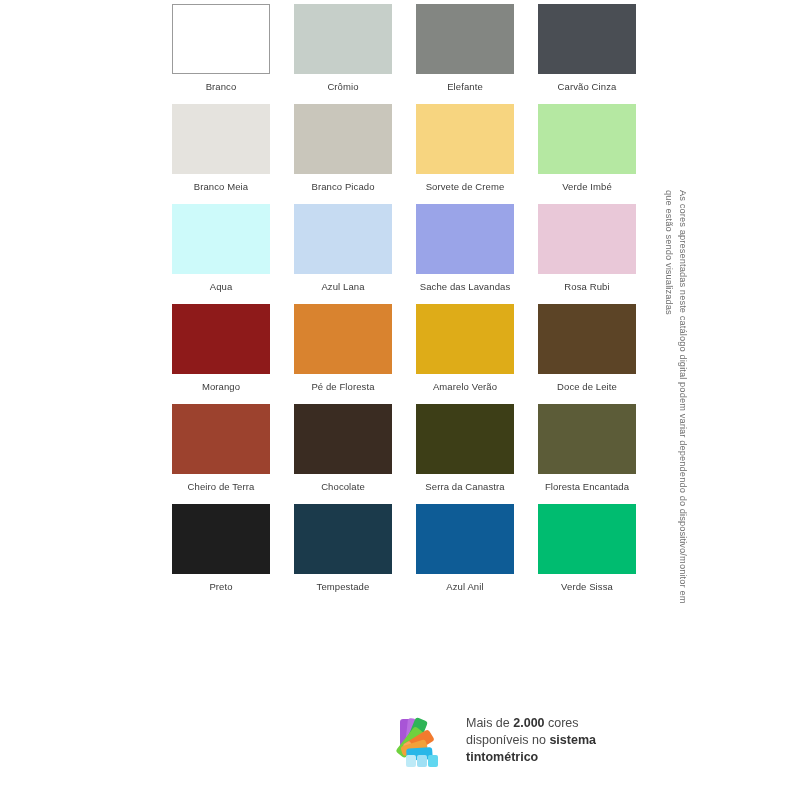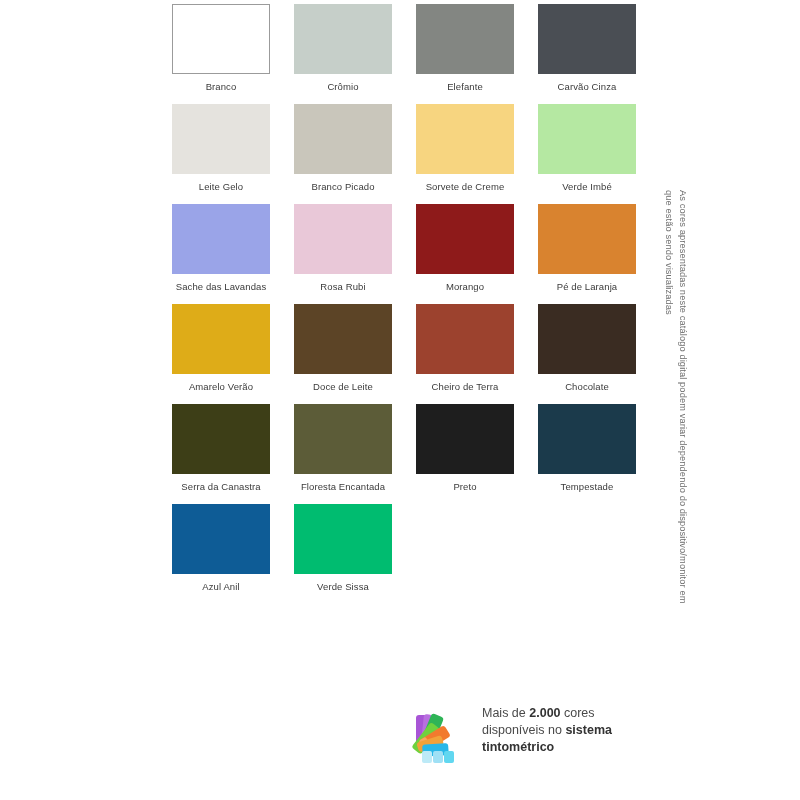--- a/index.html
+++ b/index.html
@@ -64,26 +64,27 @@
     line-height: 11px;
     color: #3b3b3b;
     text-align: center;
     letter-spacing: 0.1px;
     white-space: nowrap;
   }
 
   
   .promo-block {
     position: absolute;
-    left: 410px;
+    left: 394px;
     top: 705px;
     width: 240px;
     height: 70px;
     display: flex;
     flex-direction: row;
+    align-items: center;
   }
 
   .promo-logo {
     width: 62px;
     height: 62px;
     flex: 0 0 62px;
     position: relative;
   }
 
   .promo-text {
@@ -134,49 +135,57 @@
       <div class="swatch-cell">
         <div class="swatch-chip" style="background-color: rgb(131, 134, 130);"></div>
         <div class="swatch-label">Elefante</div>
       </div>
       <div class="swatch-cell">
         <div class="swatch-chip" style="background-color: rgb(74, 78, 84);"></div>
         <div class="swatch-label">Carvão Cinza</div>
       </div>
       <div class="swatch-cell">
         <div class="swatch-chip" style="background-color: rgb(229, 227, 222);"></div>
-        <div class="swatch-label">Leite Gelo</div>
+        <div class="swatch-label">Branco Meia</div>
       </div>
       <div class="swatch-cell">
         <div class="swatch-chip" style="background-color: rgb(201, 198, 187);"></div>
         <div class="swatch-label">Branco Picado</div>
       </div>
       <div class="swatch-cell">
         <div class="swatch-chip" style="background-color: rgb(247, 213, 128);"></div>
         <div class="swatch-label">Sorvete de Creme</div>
       </div>
       <div class="swatch-cell">
         <div class="swatch-chip" style="background-color: rgb(181, 232, 162);"></div>
         <div class="swatch-label">Verde Imbé</div>
       </div>
       <div class="swatch-cell">
+        <div class="swatch-chip" style="background-color: rgb(205, 250, 250);"></div>
+        <div class="swatch-label">Aqua</div>
+      </div>
+      <div class="swatch-cell">
+        <div class="swatch-chip" style="background-color: rgb(198, 219, 242);"></div>
+        <div class="swatch-label">Azul Lana</div>
+      </div>
+      <div class="swatch-cell">
         <div class="swatch-chip" style="background-color: rgb(154, 164, 232);"></div>
         <div class="swatch-label">Sache das Lavandas</div>
       </div>
       <div class="swatch-cell">
         <div class="swatch-chip" style="background-color: rgb(233, 200, 216);"></div>
         <div class="swatch-label">Rosa Rubi</div>
       </div>
       <div class="swatch-cell">
         <div class="swatch-chip" style="background-color: rgb(142, 26, 26);"></div>
         <div class="swatch-label">Morango</div>
       </div>
       <div class="swatch-cell">
         <div class="swatch-chip" style="background-color: rgb(217, 131, 47);"></div>
-        <div class="swatch-label">Pé de Laranja</div>
+        <div class="swatch-label">Pé de Floresta</div>
       </div>
       <div class="swatch-cell">
         <div class="swatch-chip" style="background-color: rgb(222, 172, 24);"></div>
         <div class="swatch-label">Amarelo Verão</div>
       </div>
       <div class="swatch-cell">
         <div class="swatch-chip" style="background-color: rgb(92, 68, 38);"></div>
         <div class="swatch-label">Doce de Leite</div>
       </div>
       <div class="swatch-cell">

